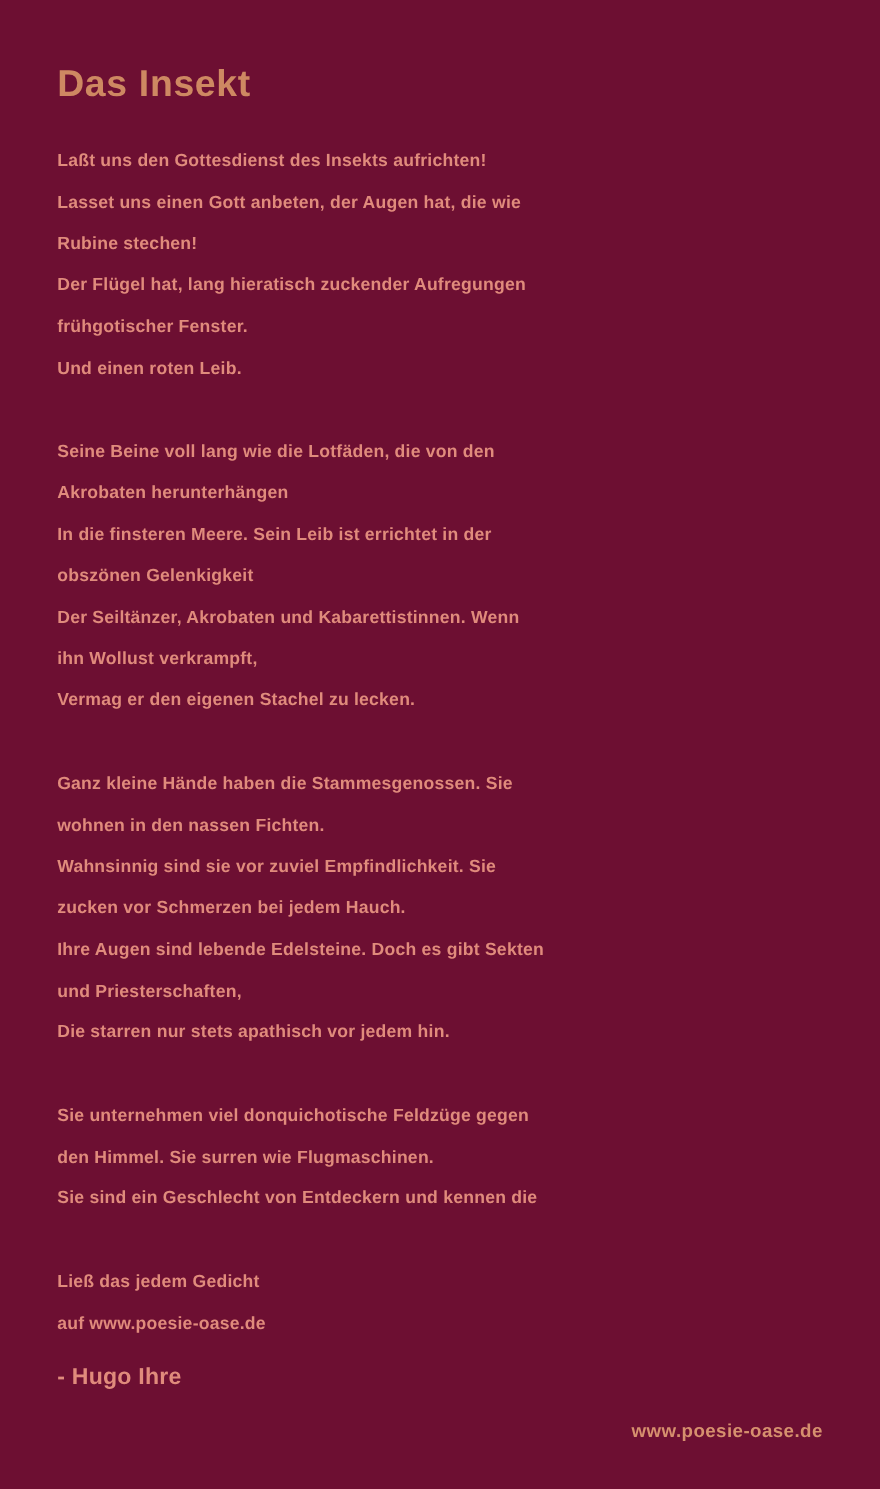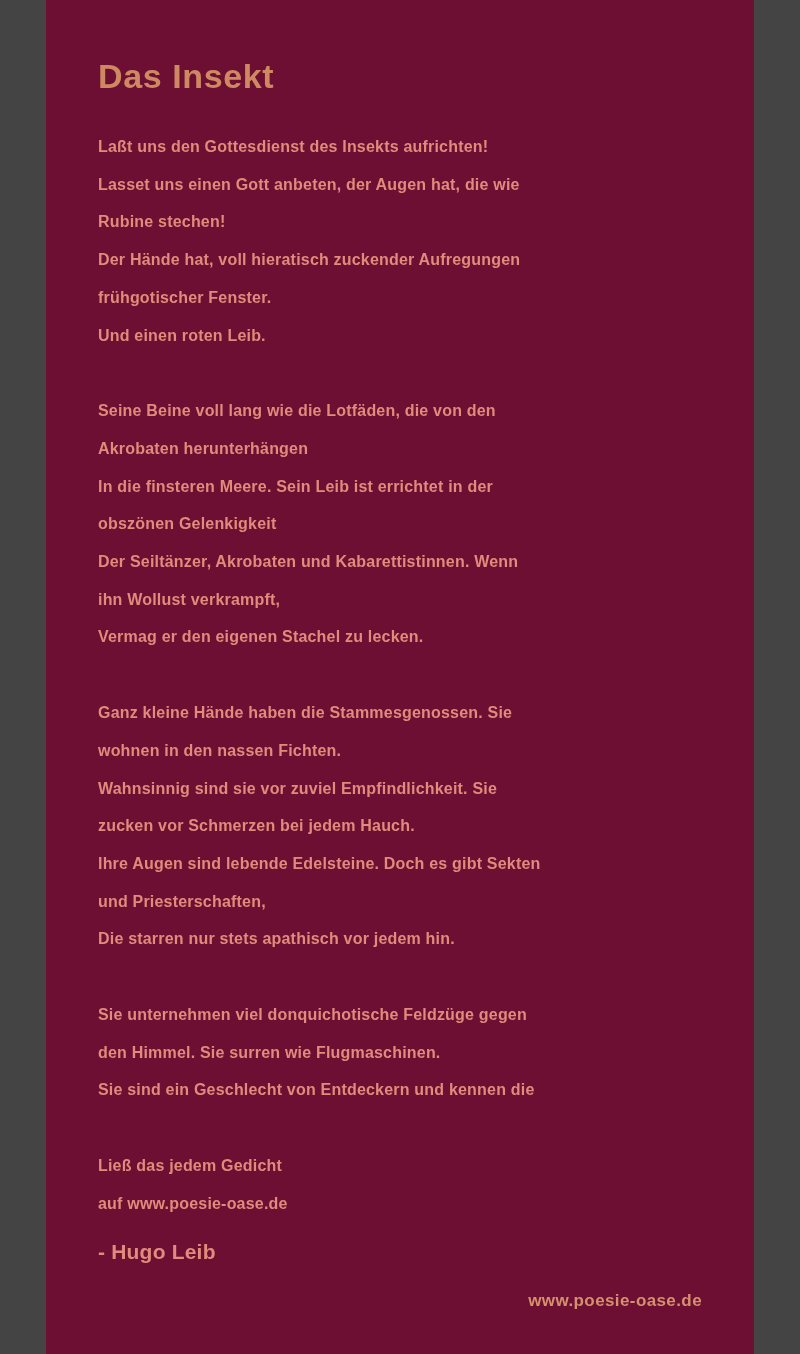--- a/index.html
+++ b/index.html
@@ -5,21 +5,21 @@
   :root {
     --bg: #6D0F32;
     --title: #CE8862;
     --body: #E08B7C;
     --mark: #D6906E;
   }
   * { margin: 0; padding: 0; box-sizing: border-box; }
   html, body { background: #444; }
   .poster {
     position: relative;
-    width: 708px;
+    width: 800px;
     height: 1354px;
     margin: 0 auto;
     background: var(--bg);
     overflow: hidden;
     font-family: "Liberation Sans", sans-serif;
   }
   .content {
     position: absolute;
     left: 52px;
     top: 0;
@@ -69,21 +69,21 @@
 <div class="poster">
   <div class="content">
     <div class="page-title">Das Insekt</div>
 
     <div class="poem-body">
 
     <div class="stanza">
           <div class="line">Laßt uns den Gottesdienst des Insekts aufrichten!</div>
           <div class="line">Lasset uns einen Gott anbeten, der Augen hat, die wie</div>
           <div class="line">Rubine stechen!</div>
-          <div class="line">Der Hände hat, voll hieratisch zuckender Aufregungen</div>
+          <div class="line">Der Flügel hat, lang hieratisch zuckender Aufregungen</div>
           <div class="line">frühgotischer Fenster.</div>
           <div class="line">Und einen roten Leib.</div>
         </div>
         <div class="stanza">
           <div class="line">Seine Beine voll lang wie die Lotfäden, die von den</div>
           <div class="line">Akrobaten herunterhängen</div>
           <div class="line">In die finsteren Meere. Sein Leib ist errichtet in der</div>
           <div class="line">obszönen Gelenkigkeit</div>
           <div class="line">Der Seiltänzer, Akrobaten und Kabarettistinnen. Wenn</div>
           <div class="line">ihn Wollust verkrampft,</div>
@@ -103,17 +103,17 @@
           <div class="line">den Himmel. Sie surren wie Flugmaschinen.</div>
           <div class="line">Sie sind ein Geschlecht von Entdeckern und kennen die</div>
         </div>
       </div>
 
     <div class="cta">
       <div class="line">Ließ das jedem Gedicht</div>
       <div class="line">auf www.poesie-oase.de</div>
     </div>
 
-    <div class="attribution">- Hugo Leib</div>
+    <div class="attribution">- Hugo Ihre</div>
   </div>
 
   <div class="watermark">www.poesie-oase.de</div>
 </div>
 
 </body></html>

